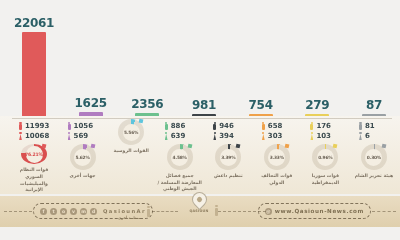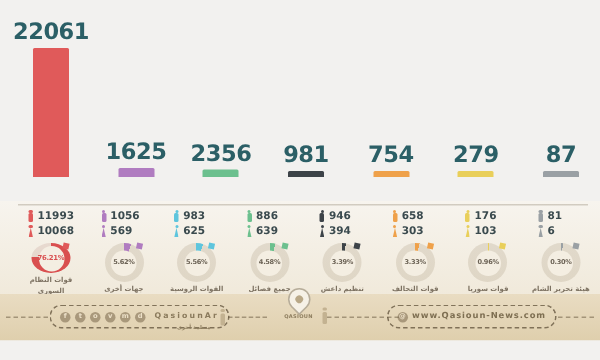--- a/index.html
+++ b/index.html
@@ -17,29 +17,29 @@
   }
   .cols{
     position:absolute;left:14px;right:6px;top:0;bottom:0;
     display:flex;align-items:flex-end;justify-content:space-between;
   }
   .col{
     width:40px;display:flex;flex-direction:column;align-items:center;
     justify-content:flex-end;height:100%;
   }
   .bar-val{
-    font-size:15px;font-weight:bold;color:#2b5f66;letter-spacing:-.3px;
+    font-size:12px;font-weight:bold;color:#2b5f66;letter-spacing:-.3px;
     margin-bottom:2px;white-space:nowrap;
   }
   .bar{
     width:24px;border-radius:1px 1px 0 0;
   }
 
   .lower{
-    position:absolute;left:0;top:134px;width:400px;height:78px;
+    position:absolute;left:0;top:116px;width:400px;height:78px;
     background:linear-gradient(#f7f4ee,#efe7d6);
   }
   .hline{
     position:absolute;left:12px;right:8px;top:2px;height:1px;
     background:rgba(140,130,110,.35);
   }
   .gcols{
     position:absolute;left:14px;right:6px;top:0;bottom:0;
     display:flex;justify-content:space-between;
   }
@@ -200,36 +200,20 @@
           </div>
           <div class="donut" style="background:conic-gradient(#b07cc0 0deg 20.232deg, rgba(175,160,135,.28) 20.232deg 360deg);">
             <div class="tick" style="background:#b07cc0;"></div>
             <div class="hole">
               <span class="pct">5.62%</span>
             </div>
           </div>
           <div class="cat">جهات أخرى</div>
         </div>
         <div class="gcol">
-          <div class="gender">
-            <div class="grow">
-              <span class="ico" style="color:#5ec5dd">
-                <b></b>
-                <i></i>
-              </span>
-              <span class="gnum">983</span>
-            </div>
-            <div class="grow">
-              <span class="ico f" style="color:#5ec5dd">
-                <b></b>
-                <i></i>
-              </span>
-              <span class="gnum">625</span>
-            </div>
-          </div>
           <div class="donut" style="background:conic-gradient(#5ec5dd 0deg 20.016deg, rgba(175,160,135,.28) 20.016deg 360deg);">
             <div class="tick" style="background:#5ec5dd;"></div>
             <div class="hole">
               <span class="pct">5.56%</span>
             </div>
           </div>
           <div class="cat">القوات الروسية</div>
         </div>
         <div class="gcol">
           <div class="gender">

